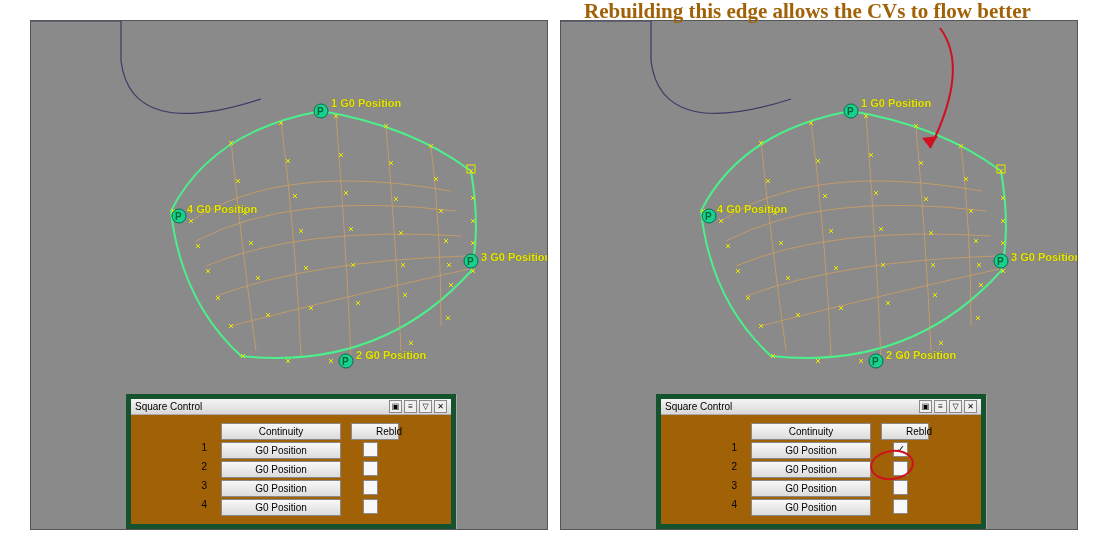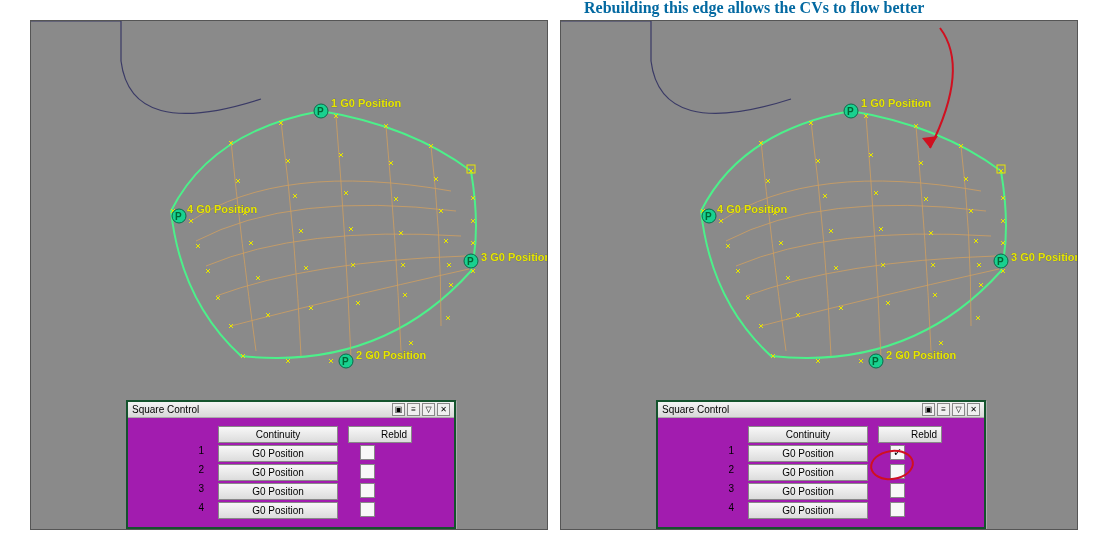--- a/index.html
+++ b/index.html
@@ -64,22 +64,22 @@
     stroke: rgba(0,0,0,0.3);
     stroke-width: 0.5px;
   }
 
   
   .panel {
     position: absolute;
     left: 95px;
     bottom: 0px;
     width: 330px;
-    background: #a21caf;
-    border: 2px solid #14532d;
+    background: #a16207;
+    border: 5px solid #14532d;
     box-shadow: 1px 1px 0 #aaa;
   }
   .panel-title {
     display:flex;
     justify-content: space-between;
     align-items: center;
     background: linear-gradient(#f4f4f4, #d8d8d8);
     border-bottom: 1px solid #aaa;
     height: 16px;
     padding: 0 4px;
@@ -112,21 +112,21 @@
     height:17px;
     background: linear-gradient(#f8f8f8,#dcdcdc);
     border:1px solid #888;
     font-size:10px;
     display:flex;
     align-items:center;
     justify-content:center;
     cursor:pointer;
   }
   .rebld-hdr {
-    width:64px;
+    width:48px;
     height:17px;
     margin-left:10px;
     background: linear-gradient(#f8f8f8,#dcdcdc);
     border:1px solid #888;
     font-size:10px;
     display:flex;align-items:center;justify-content:center;
     cursor:pointer;
     padding-left:28px;
   }
   .chk {
@@ -140,23 +140,23 @@
   }
   .chk.checked::after {
     content:"✓";
   }
 
   
   .annotation-text {
     position:absolute;
     top: -1px;
     left: 584px;
-    color: #0369a1;
+    color: #a16207;
     font-family: "Comic Sans MS", cursive;
-    font-size: 16px;
+    font-size: 21px;
     font-weight: bold;
   }
   .arrow-overlay {
     position:absolute;
     pointer-events:none;
   }
   .red-stroke { stroke:#d01020; stroke-width:2; fill:none; }
   .red-fill { fill:#d01020; stroke:none; }
   .ellipse-highlight {
     position:absolute;

